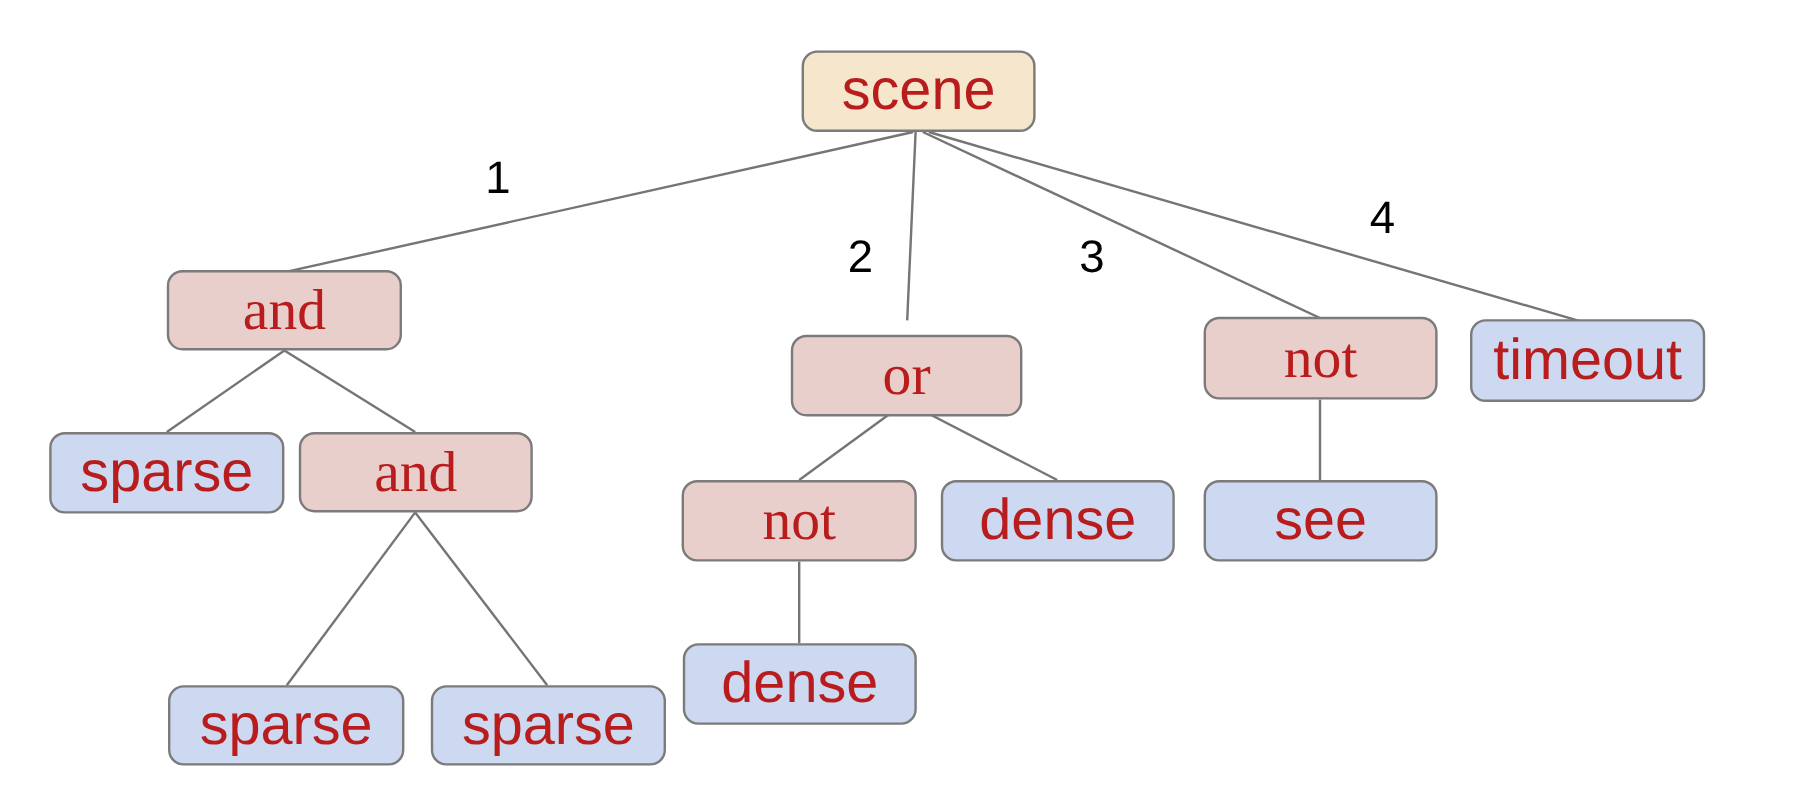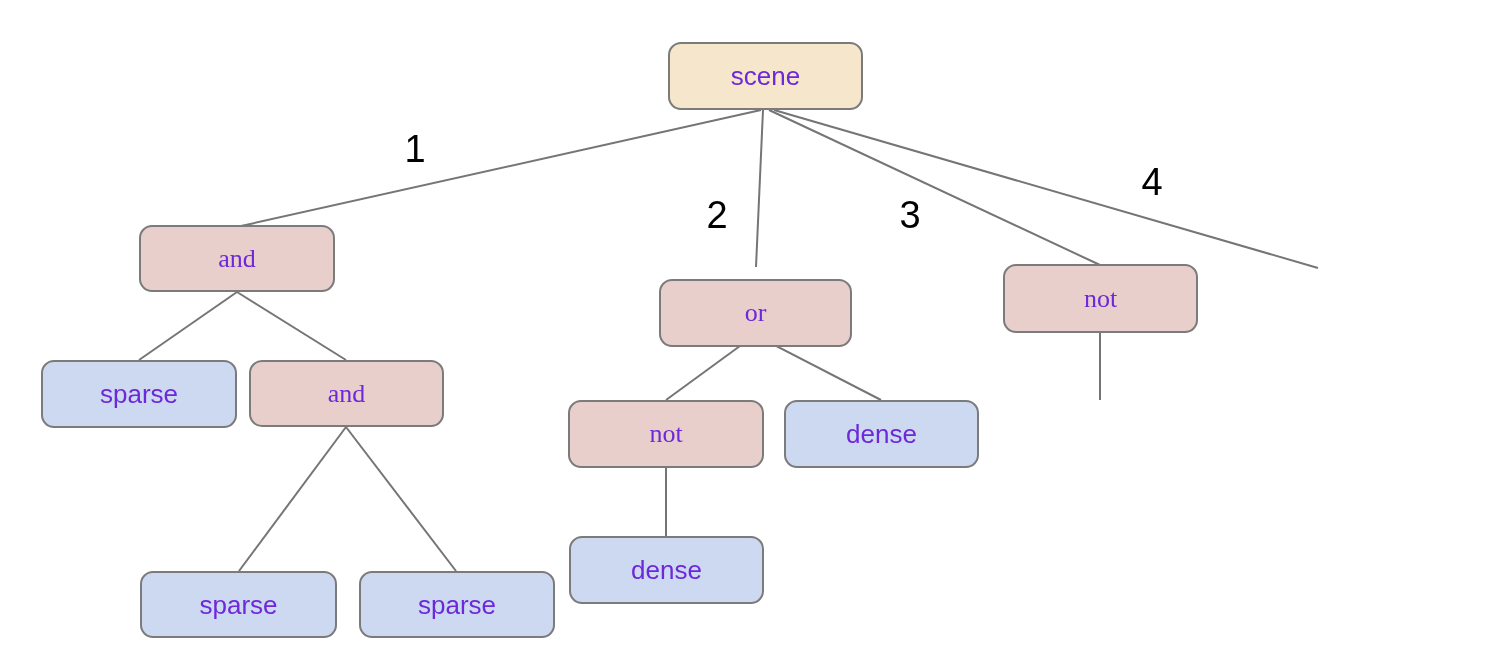--- a/index.html
+++ b/index.html
@@ -21,22 +21,22 @@
     stroke: #757575;
     stroke-width: 2;
   }
   .node {
     position: absolute;
     border: 2px solid #7b7b7b;
     border-radius: 13px;
     display: flex;
     align-items: center;
     justify-content: center;
-    font-size: 26px;
-    color: #6d28d9;
+    font-size: 48px;
+    color: #b91c1c;
     line-height: 1;
     cursor: default;
   }
   .node.root     { background: #f5e6cc; }
   .node.operator { background: #e9cfcc; font-family: Liberation Serif, serif; }
   .node.leaf     { background: #cdd9f0; }
   .edge-label {
     position: absolute;
     transform: translate(-50%, -50%);
     font-size: 38px;
@@ -84,15 +84,17 @@
   <div class="node operator" style="left:659px;top:279px;width:193px;height:68px">or</div>
 
   <div class="node operator" style="left:568px;top:400px;width:196px;height:68px">not</div>
 
   <div class="node leaf" style="left:784px;top:400px;width:195px;height:68px">dense</div>
 
   <div class="node leaf" style="left:569px;top:536px;width:195px;height:68px">dense</div>
 
   <div class="node operator" style="left:1003px;top:264px;width:195px;height:69px">not</div>
 
+  <div class="node leaf" style="left:1003px;top:400px;width:195px;height:68px">see</div>
 
+  <div class="node leaf" style="left:1225px;top:266px;width:196px;height:69px">timeout</div>
 
 </div>
 
 </body></html>

